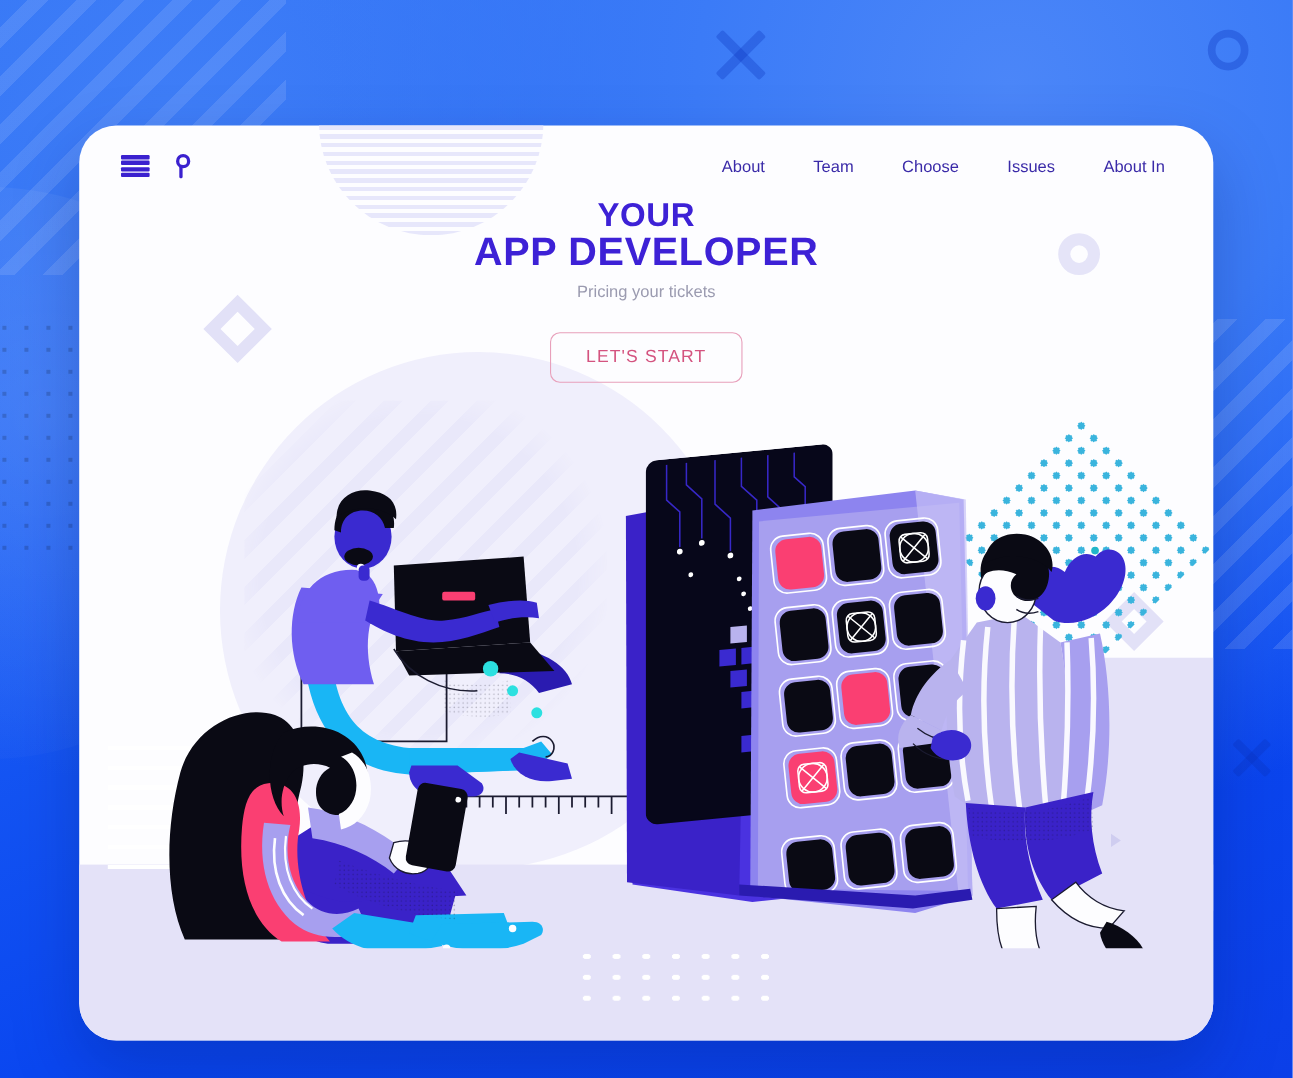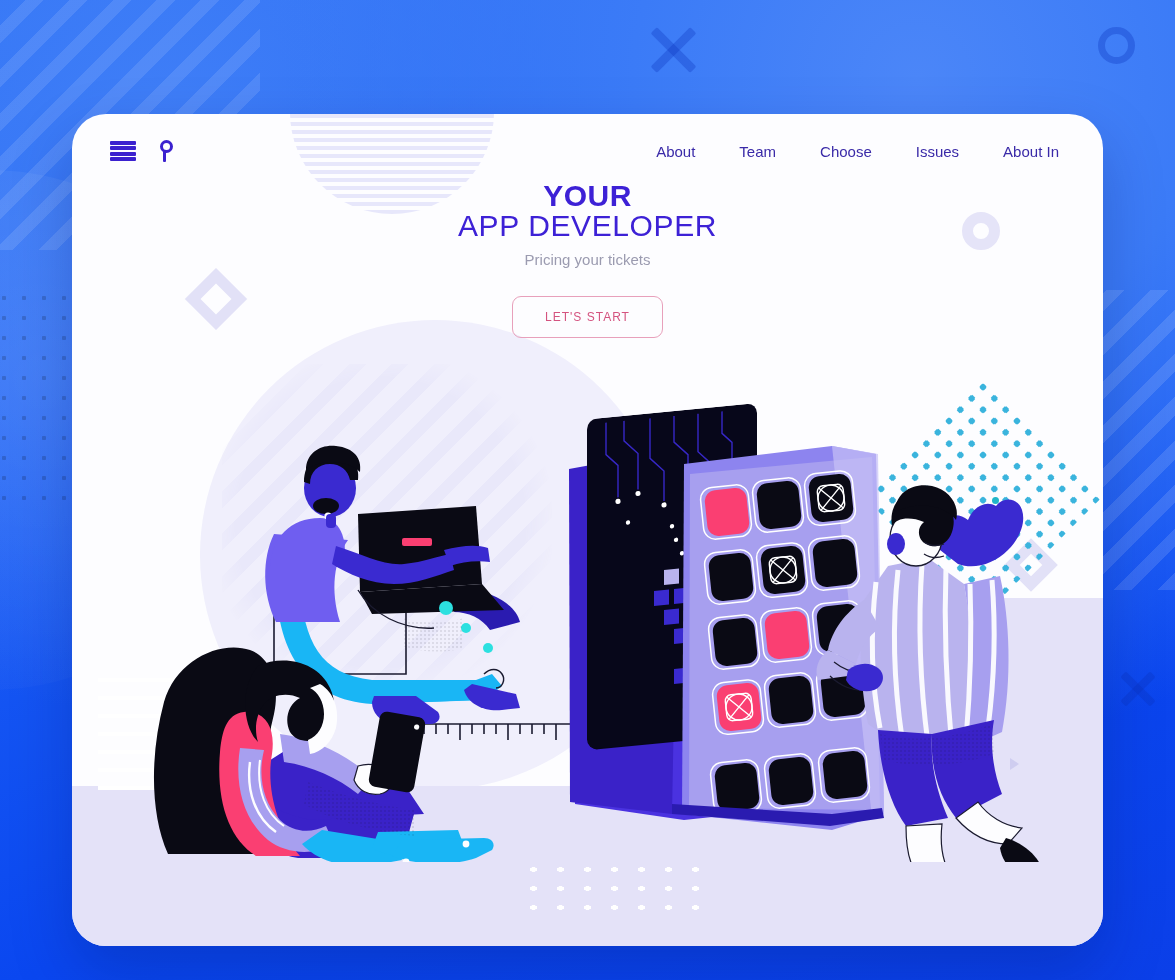--- a/index.html
+++ b/index.html
@@ -178,28 +178,28 @@
   }
   nav a:last-child{ padding-right:10px; }
 
   
   #hero{ position:absolute; left:0; top:66px; width:1031px; text-align:center; }
   .h-small{
     font-size:30px; font-weight:bold; color:#3d21d6; letter-spacing:.5px;
     line-height:1.08;
   }
   .h-big{
-    font-size:30px; font-weight:normal; color:#3d21d6; letter-spacing:.6px;
+    font-size:36px; font-weight:bold; color:#3d21d6; letter-spacing:.6px;
     line-height:1.05; margin-top:-2px;
   }
   .h-sub{ font-size:15px; color:#9b9bb0; margin-top:9px; }
   .cta{
     display:inline-block; margin-top:28px;
     border:1.6px solid #e8a0bb; color:#d4537f; background:transparent;
-    font-size:12px; letter-spacing:1px; padding:13px 32px;
+    font-size:16px; letter-spacing:1px; padding:13px 32px;
     border-radius:9px; cursor:pointer; font-family:inherit;
   }
 
   
   #illus{ position:absolute; left:0; top:0; width:1031px; height:748px; }
   #illus svg{ position:absolute; left:0; top:0; }
 </style>
 </head>
 <body>
 

